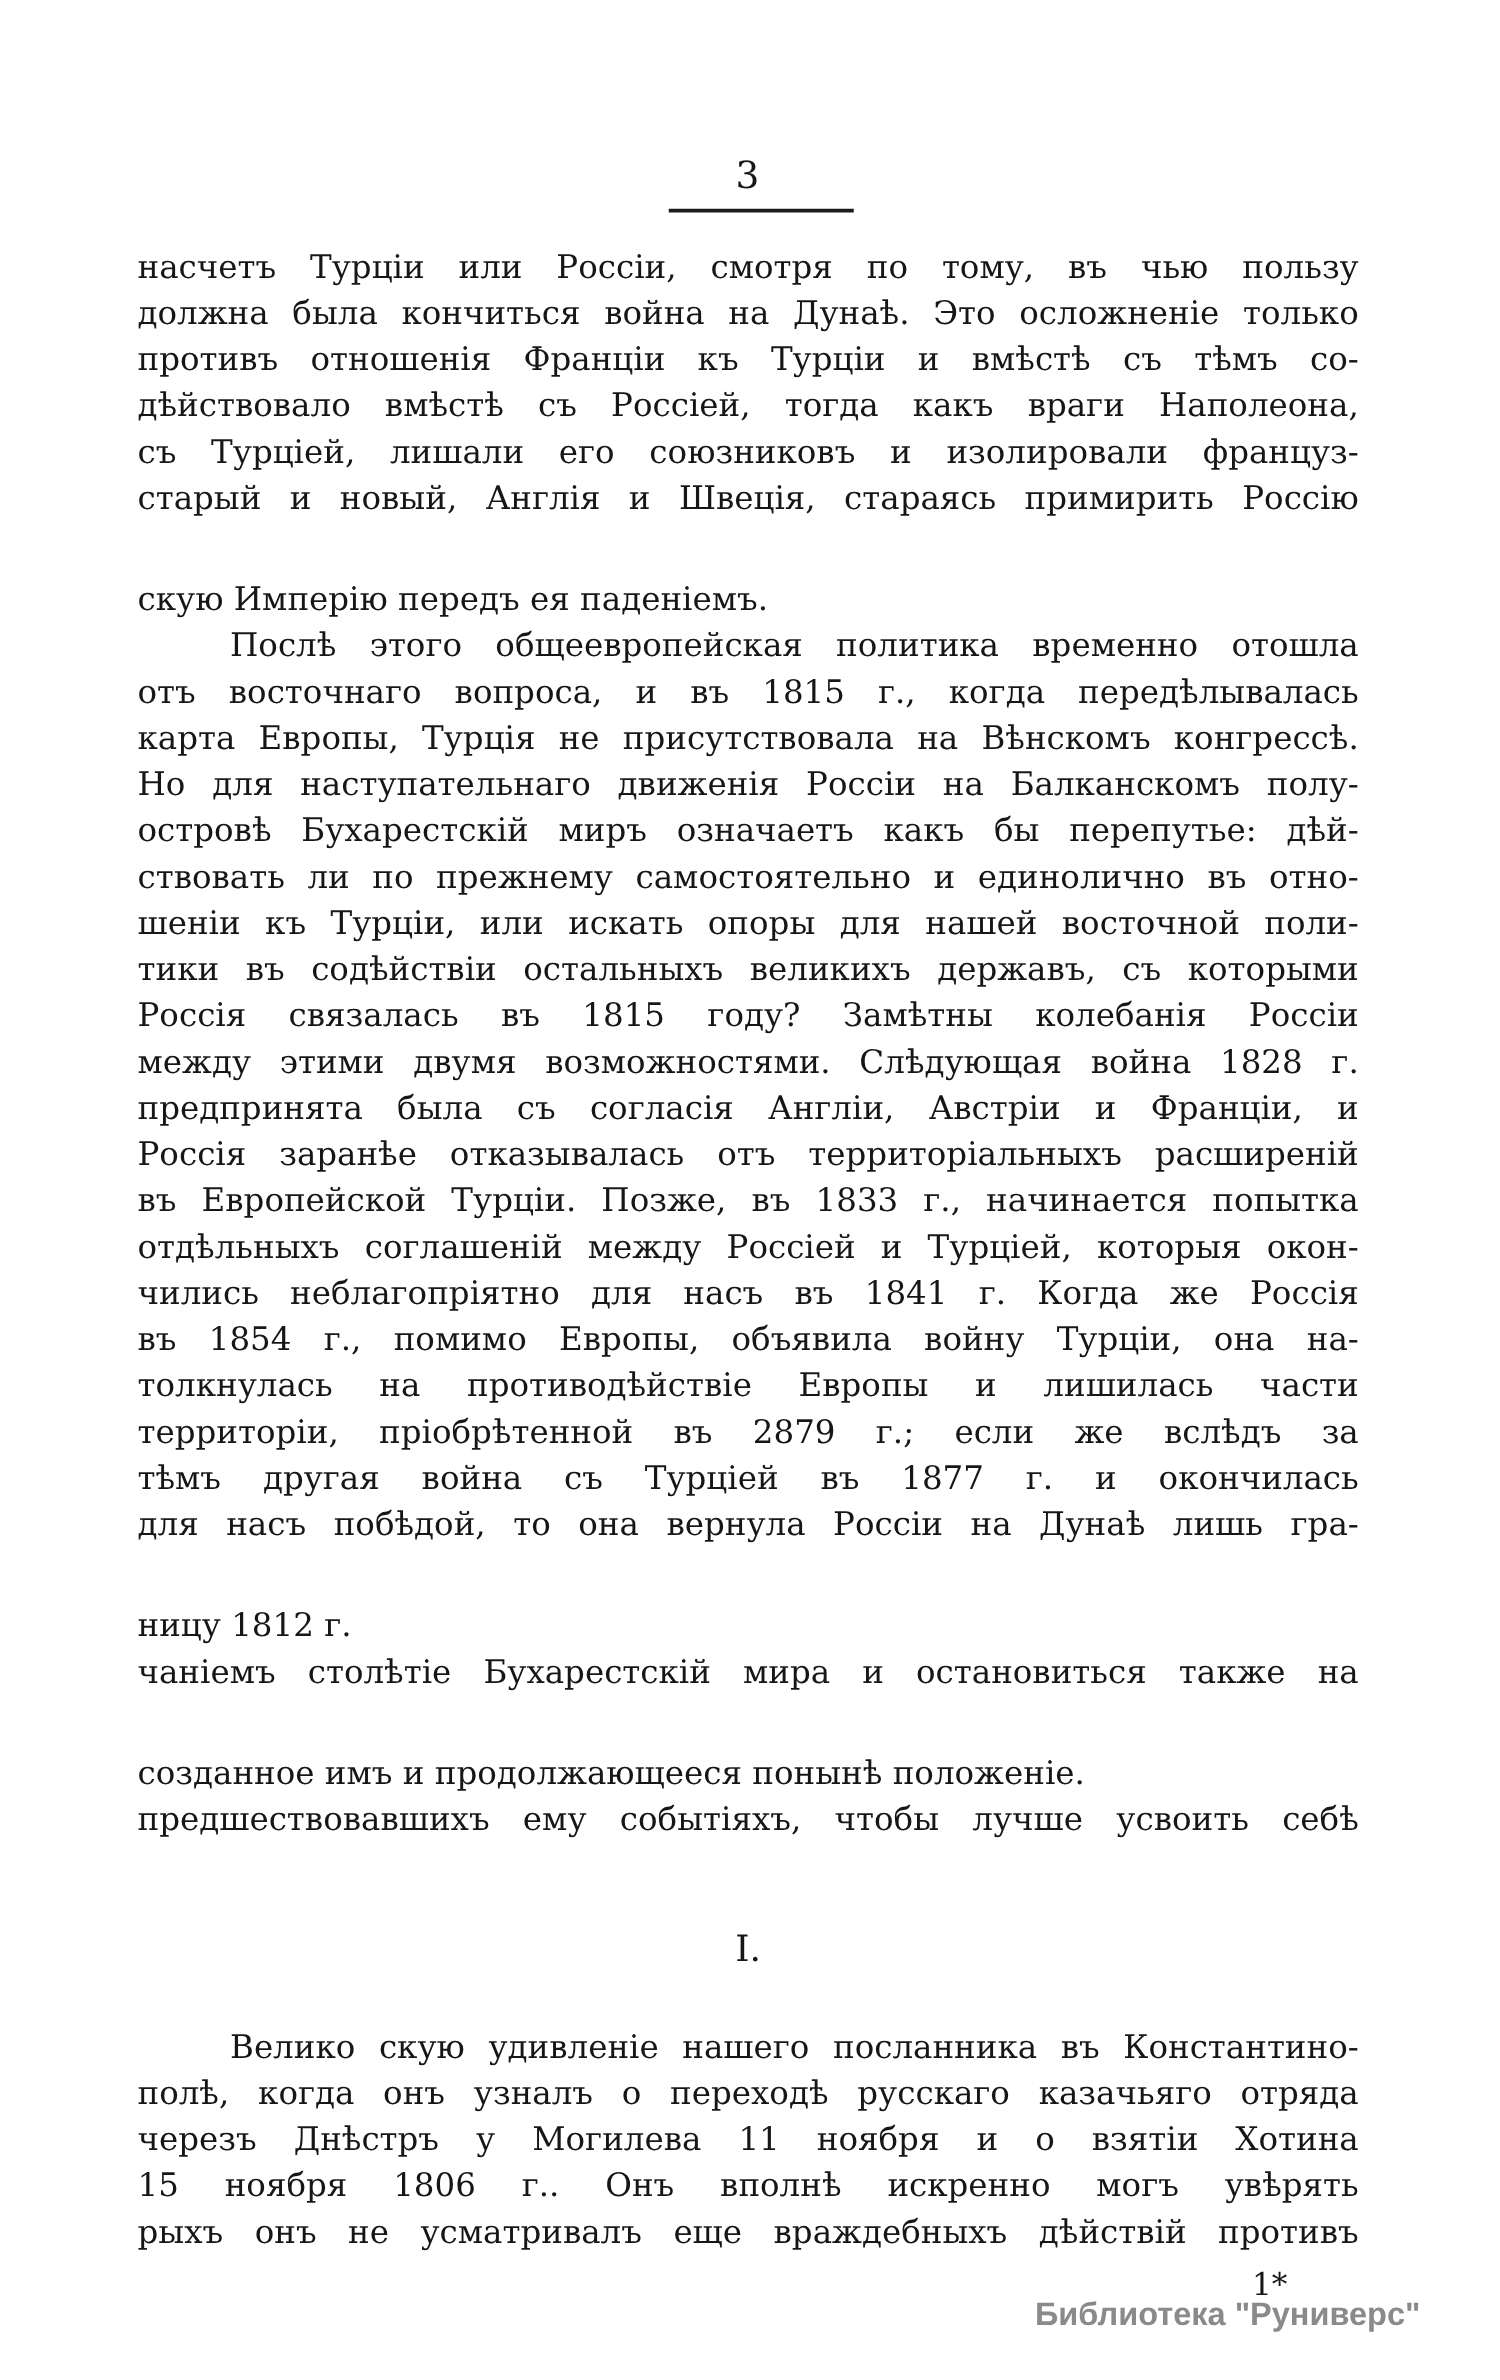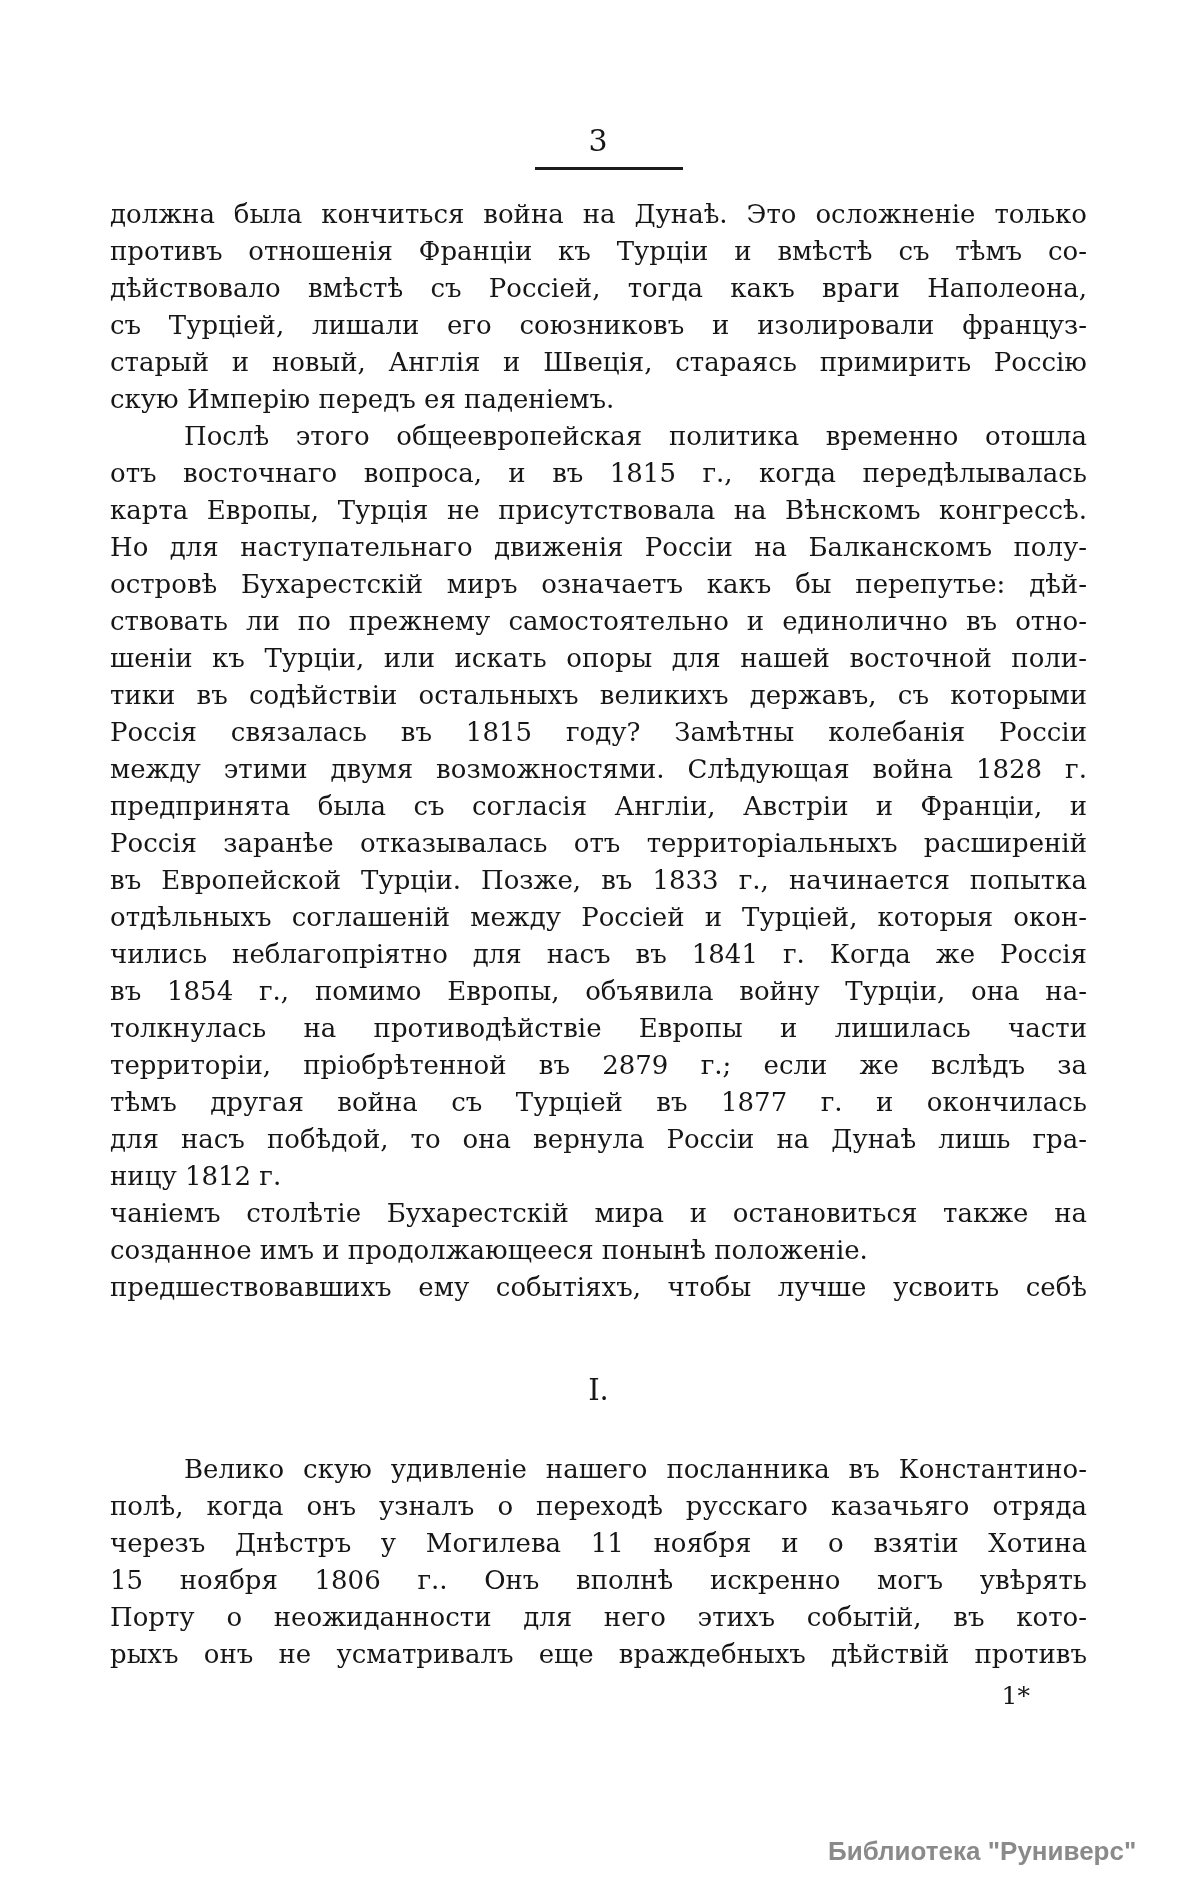--- a/index.html
+++ b/index.html
@@ -42,20 +42,21 @@
     font-size: 26px;
   }
   .line {
     line-height: 37px;
     text-align: justify;
     text-align-last: justify;
     white-space: normal;
   }
   .line.para-end {
     text-align-last: left;
+    margin-top: 44px;
   }
   .line.indent {
     padding-left: 74px;
   }
   .section-heading {
     margin-top: 66px;
     margin-bottom: 42px;
     line-height: 37px;
     text-align: center;
     font-size: 29px;
@@ -84,20 +85,21 @@
 <body>
 
 <div class="page">
 
   <div class="page-header">3</div>
 
   <div class="header-rule"></div>
 
   <div class="text-block">
 
+  <div class="line">насчетъ Турціи или Россіи, смотря по тому, въ чью пользу</div>
       <div class="line">должна была кончиться война на Дунаѣ. Это осложненіе только</div>
       <div class="line">противъ отношенія Франціи къ Турціи и вмѣстѣ съ тѣмъ со-</div>
       <div class="line">дѣйствовало вмѣстѣ съ Россіей, тогда какъ враги Наполеона,</div>
       <div class="line">съ Турціей, лишали его союзниковъ и изолировали француз-</div>
       <div class="line">старый и новый, Англія и Швеція, стараясь примирить Россію</div>
       <div class="line para-end">скую Имперію передъ ея паденіемъ.</div>
       <div class="line indent">Послѣ этого общеевропейская политика временно отошла</div>
       <div class="line">отъ восточнаго вопроса, и въ 1815 г., когда передѣлывалась</div>
       <div class="line">карта Европы, Турція не присутствовала на Вѣнскомъ конгрессѣ.</div>
       <div class="line">Но для наступательнаго движенія Россіи на Балканскомъ полу-</div>
@@ -119,20 +121,19 @@
       <div class="line">для насъ побѣдой, то она вернула Россіи на Дунаѣ лишь гра-</div>
       <div class="line para-end">ницу 1812 г.</div>
       <div class="line">чаніемъ столѣтіе Бухарестскій мира и остановиться также на</div>
       <div class="line para-end">созданное имъ и продолжающееся понынѣ положеніе.</div>
       <div class="line">предшествовавшихъ ему событіяхъ, чтобы лучше усвоить себѣ</div>
       <div class="section-heading">I.</div>
       <div class="line indent">Велико скую удивленіе нашего посланника въ Константино-</div>
       <div class="line">полѣ, когда онъ узналъ о переходѣ русскаго казачьяго отряда</div>
       <div class="line">черезъ Днѣстръ у Могилева 11 ноября и о взятіи Хотина</div>
       <div class="line">15 ноября 1806 г.. Онъ вполнѣ искренно могъ увѣрять</div>
-      <div class="line">Порту о неожиданности для него этихъ событій, въ кото-</div>
       <div class="line">рыхъ онъ не усматривалъ еще враждебныхъ дѣйствій противъ</div>
       <div class="signature-line">1*</div>
     </div>
 
   <div class="watermark">Библиотека "Руниверс"</div>
 
 </div>
 
 </body></html>

